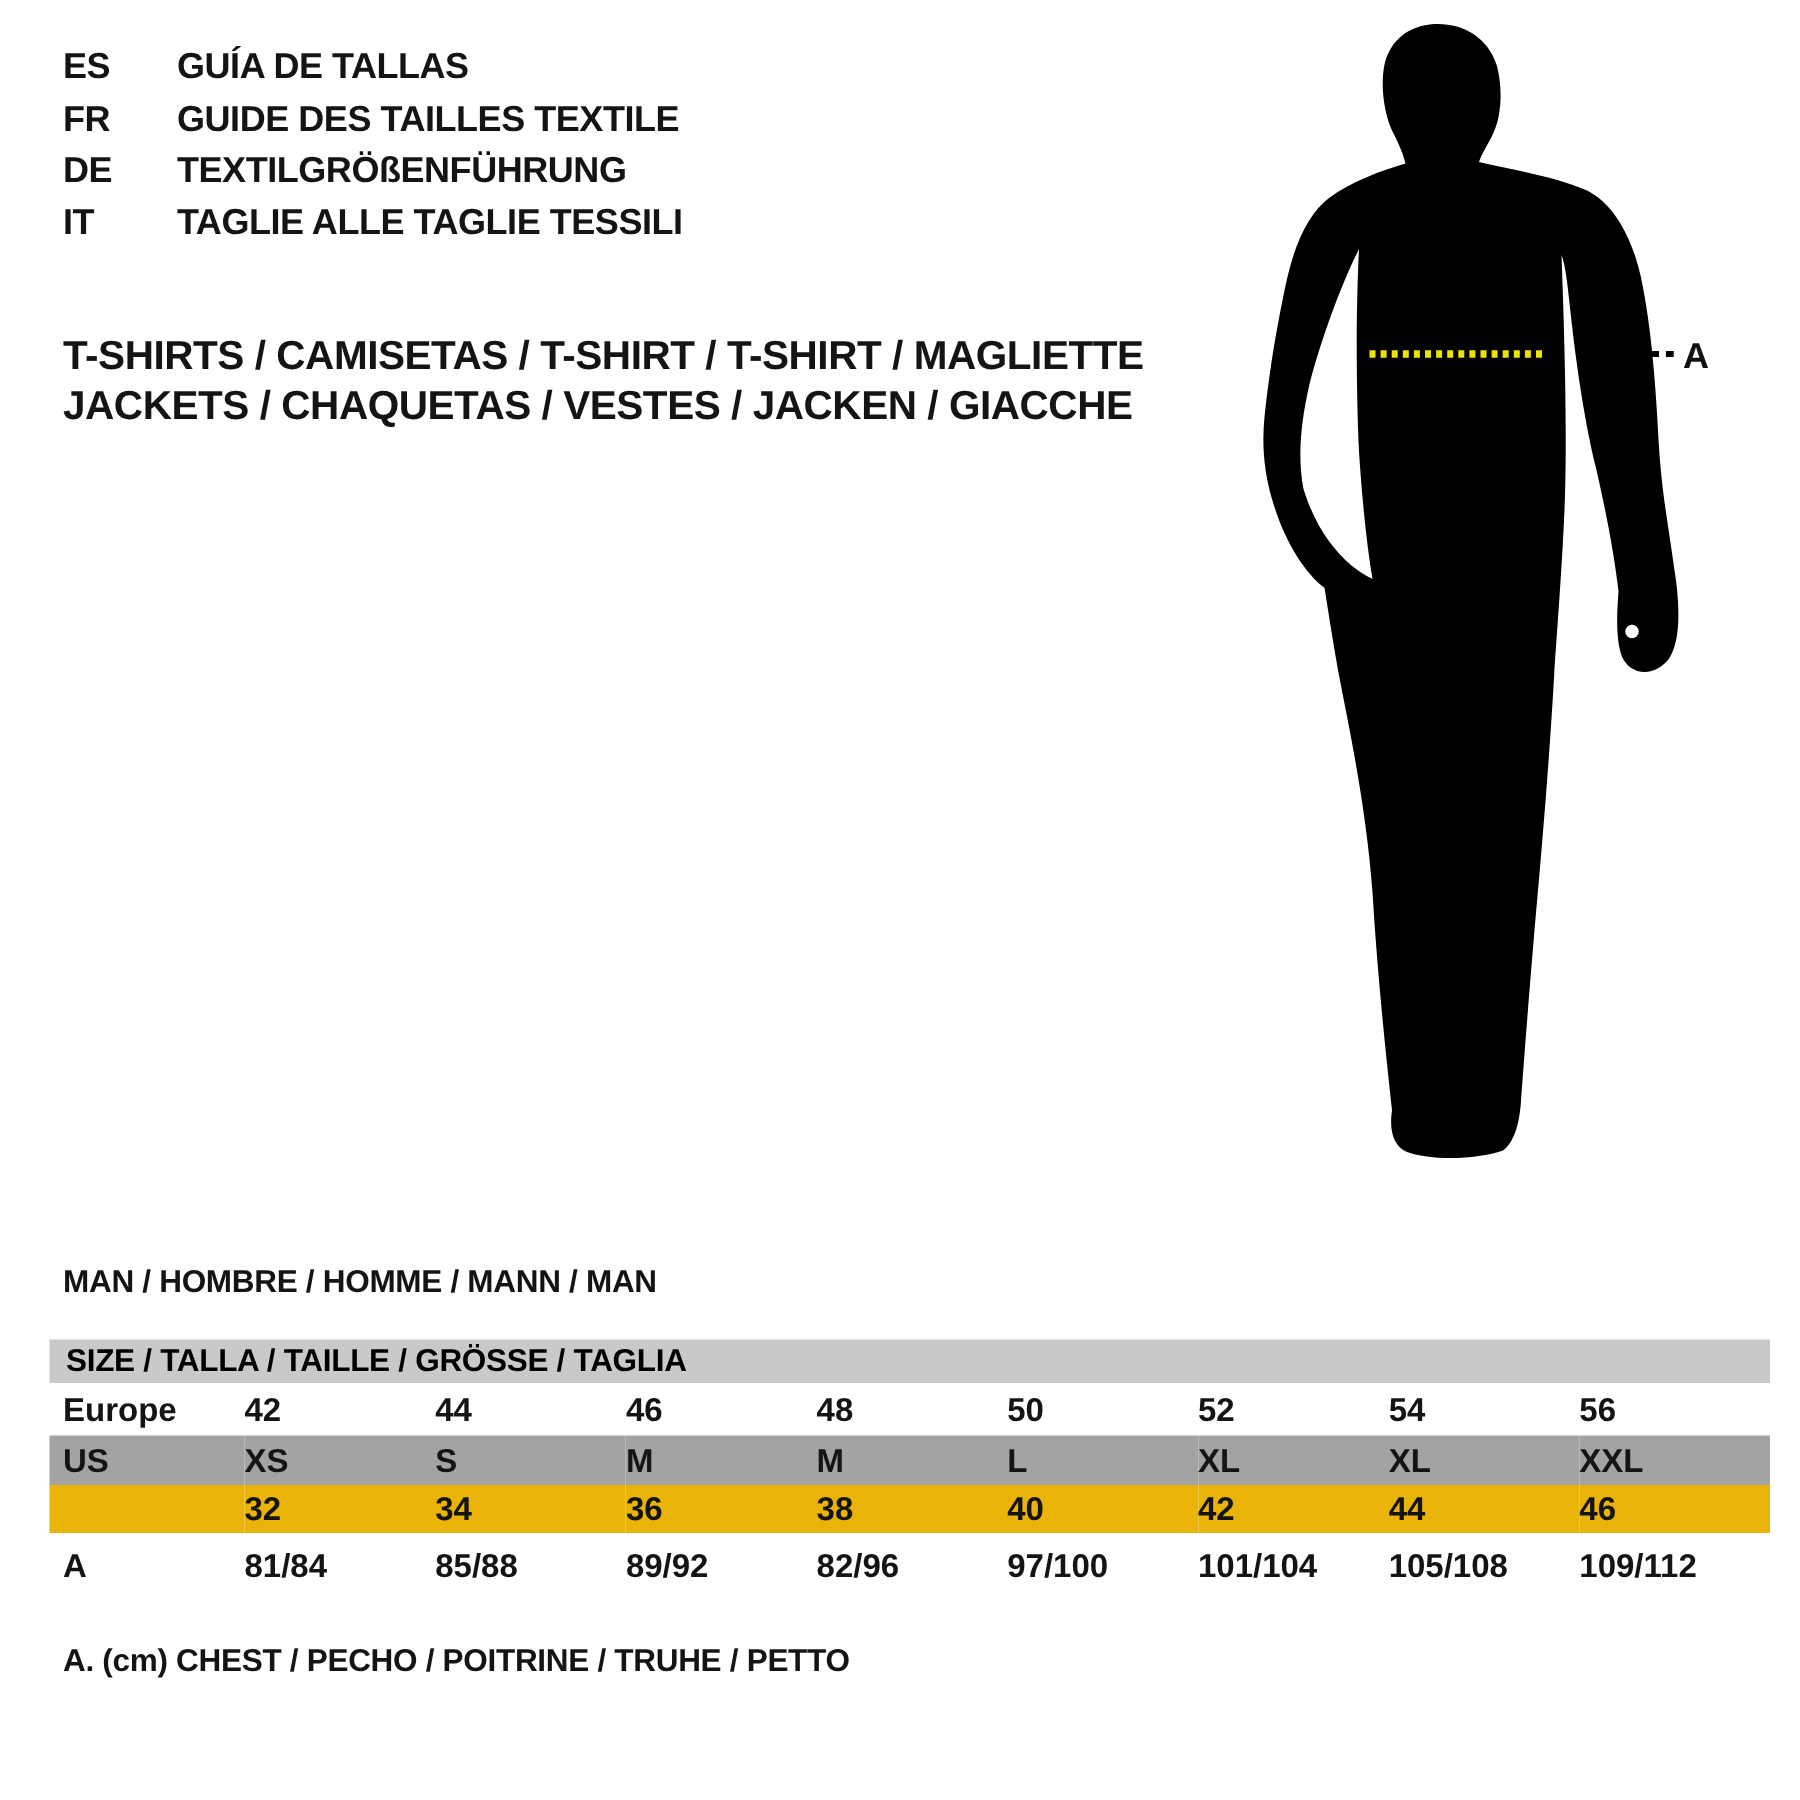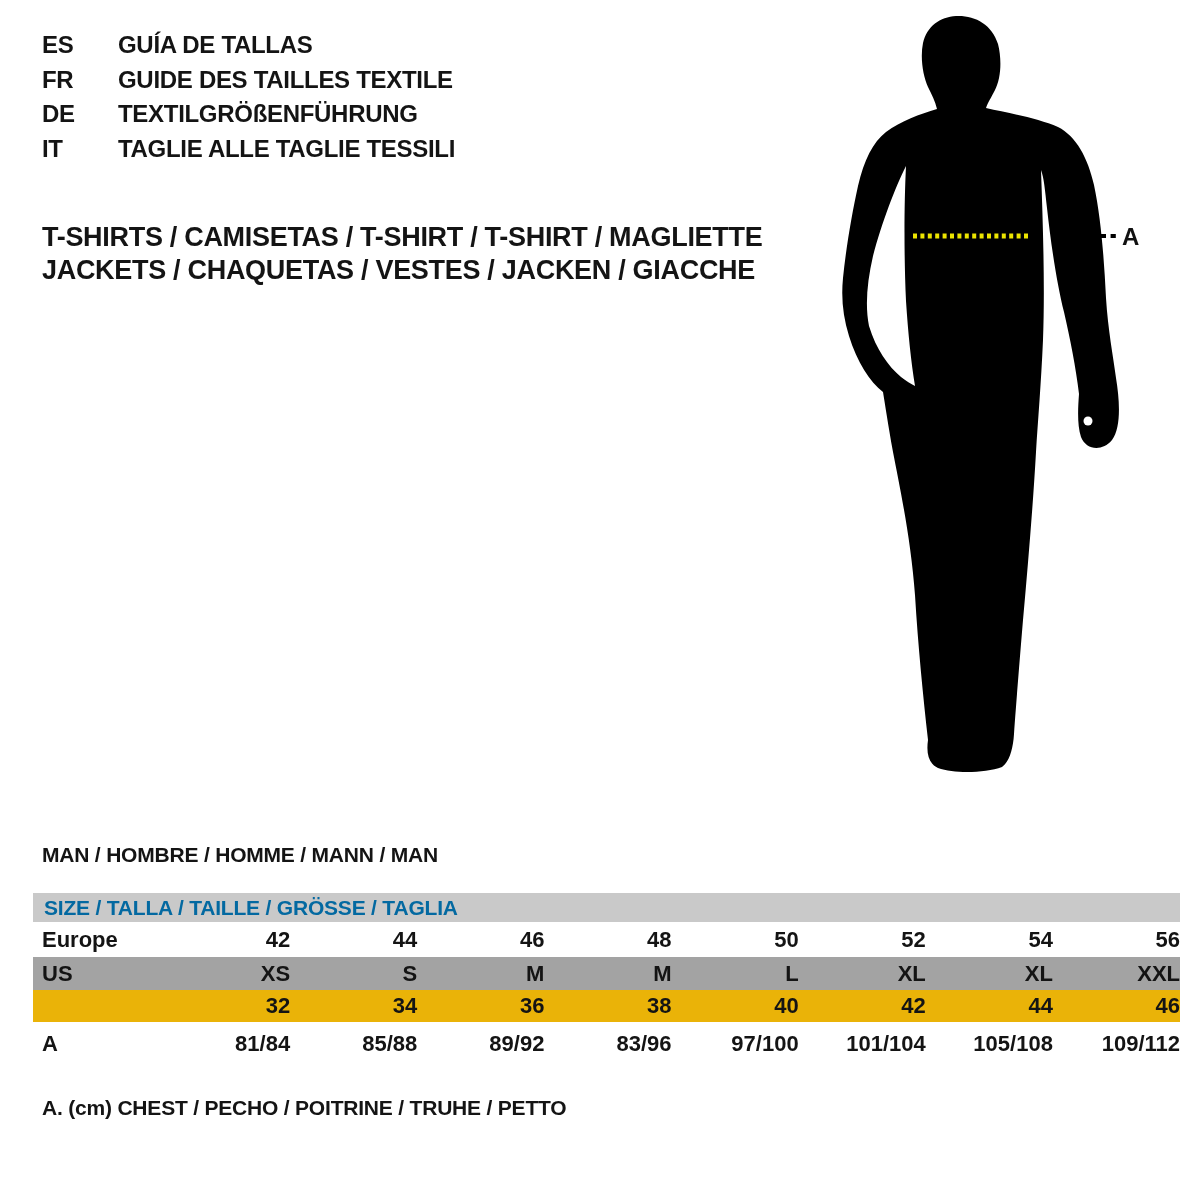--- a/index.html
+++ b/index.html
@@ -20,21 +20,21 @@
   .section-title{position:absolute;left:42px;top:843px;font-size:21px;letter-spacing:-0.2px;}
   
   .table-header{
     position:absolute;left:33px;top:893px;width:1147px;height:29px;line-height:30px;
     box-sizing:border-box;padding-left:11px;font-size:21px;color:#3d3d3d;letter-spacing:-0.2px;
   }
   .size-table{
     position:absolute;left:33px;top:922px;width:1147px;border-collapse:collapse;
     table-layout:fixed;font-size:22px;
   }
-  .size-table td{text-align:right;padding:0;font-weight:bold;}
+  .size-table td{text-align:left;padding:0;font-weight:bold;}
   .size-table td.rowlabel{text-align:left;padding-left:9px;}
   .size-table col.labelcol{width:130px;}
   .size-table tr:nth-child(1){height:35px;}
   .size-table tr:nth-child(2){height:33px;}
   .size-table tr:nth-child(3){height:32px;}
   .size-table tr:nth-child(4){height:44px;}
   
   .footnote{position:absolute;left:42px;top:1096px;font-size:21px;letter-spacing:-0.2px;white-space:nowrap;}
 </style>
 </head>
@@ -109,21 +109,21 @@
              C 904 258 904 206 906 166
              Z" fill="#000000"></path>
     <circle cx="1088" cy="421" r="4.5" fill="#ffffff"></circle>
     <line x1="913" y1="236" x2="1031" y2="236" stroke-width="5" stroke-dasharray="4 3.4" stroke="#ece400"></line>
     <line x1="1091" y1="236" x2="1118" y2="236" stroke-width="4" stroke-dasharray="5.2 4.6" stroke="#000000"></line>
     <text x="1122" y="245" font-size="24" font-weight="bold" fill="#111111">A</text>
   </svg>
 
   <div class="section-title">MAN / HOMBRE / HOMME / MANN / MAN</div>
 
-  <div class="table-header" style="background: rgb(201, 201, 201); color: #0369a1;">SIZE / TALLA / TAILLE / GRÖSSE / TAGLIA</div>
+  <div class="table-header" style="background: rgb(201, 201, 201); color: #000000;">SIZE / TALLA / TAILLE / GRÖSSE / TAGLIA</div>
 
   <table class="size-table">
     <colgroup>
         <col class="labelcol">
         <col>
         <col>
         <col>
         <col>
         <col>
         <col>
@@ -162,21 +162,21 @@
           <td>40</td>
           <td>42</td>
           <td>44</td>
           <td>46</td>
         </tr>
         <tr>
           <td class="rowlabel">A</td>
           <td>81/84</td>
           <td>85/88</td>
           <td>89/92</td>
-          <td>83/96</td>
+          <td>82/96</td>
           <td>97/100</td>
           <td>101/104</td>
           <td>105/108</td>
           <td>109/112</td>
         </tr>
       </tbody>
   </table>
 
   <div class="footnote">A. (cm) CHEST / PECHO / POITRINE / TRUHE / PETTO</div>
 

